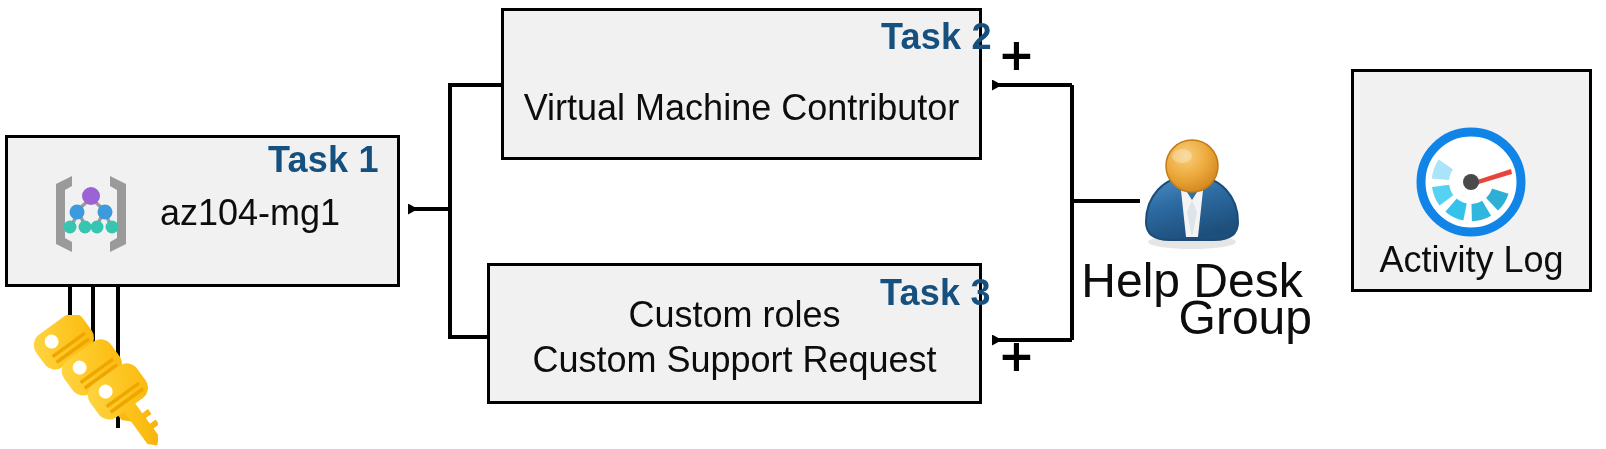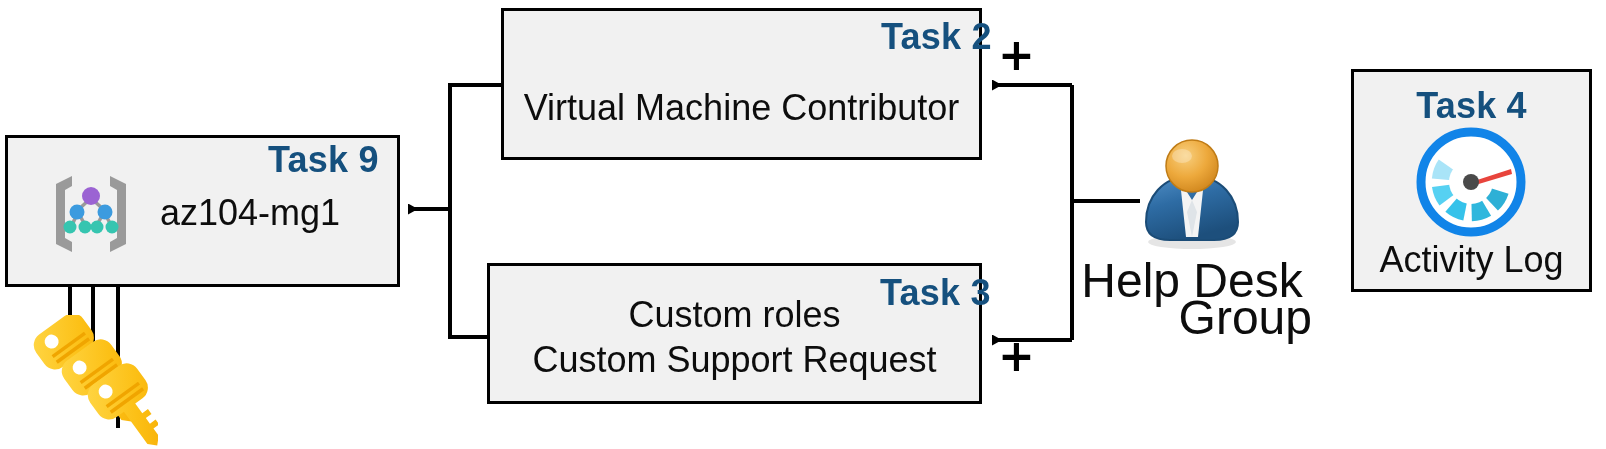--- a/index.html
+++ b/index.html
@@ -94,21 +94,21 @@
     </g>
 
     <g>
       <line x1="70" y1="358" x2="70" y2="250" stroke="#000000" stroke-width="4" marker-end="url(#arrowUp)"></line>
       <line x1="93" y1="393" x2="93" y2="250" stroke="#000000" stroke-width="4" marker-end="url(#arrowUp)"></line>
       <line x1="118" y1="428" x2="118" y2="258" stroke="#000000" stroke-width="4" marker-end="url(#arrowUp)"></line>
     </g>
   </svg>
 
   <div class="box" style="left:5px; top:135px; width:395px; height:152px;"></div>
-  <div class="task-label" style="left:268px; top:139px;">Task 9</div>
+  <div class="task-label" style="left:268px; top:139px;">Task 1</div>
   <div class="box-text" style="left:160px; top:190px; width:230px; text-align:left;">az104-mg1</div>
 
   <div class="icon-holder" style="left:48px; top:172px; width:86px; height:82px;">
     <svg viewBox="0 0 86 82" width="86" height="82" xmlns="http://www.w3.org/2000/svg">
 
       <path d="M24,4 L8,12 L8,72 L24,80 L24,70 L17,66 L17,18 L24,14 Z" fill="#9a9a9a"></path>
 
       <path d="M62,4 L78,12 L78,72 L62,80 L62,70 L69,66 L69,18 L62,14 Z" fill="#9a9a9a"></path>
 
       <g stroke="#9a9a9a" stroke-width="3.5" fill="none">
@@ -199,21 +199,20 @@
       <path d="M60,62 L55,74 L60,99 L65,74 Z" fill="#dfe4e8"></path>
 
       <circle cx="60" cy="28" r="26" fill="url(#headGrad)" stroke="#c07c16" stroke-width="1.5"></circle>
       <ellipse cx="50" cy="18" rx="10" ry="7" fill="#ffffff" opacity="0.28"></ellipse>
     </svg>
   </div>
   <div class="person-caption" style="left:1072px; top:252px; width:240px;">Help Desk</div>
   <div class="person-caption" style="left:1072px; top:289px; width:240px;text-align:right;">Group</div>
 
   <div class="box" style="left:1351px; top:69px; width:241px; height:223px;"></div>
-  <div class="task-label" style="left:1351px; top:85px; width:241px; text-align:center;">Task 4</div>
   <div class="icon-holder" style="left:1411px; top:127px; width:120px; height:110px;">
     <svg viewBox="0 0 120 110" width="120" height="110" xmlns="http://www.w3.org/2000/svg">
 
       <circle cx="60" cy="55" r="50" fill="#ffffff" stroke="#1184e8" stroke-width="9"></circle>
       <circle cx="60" cy="55" r="44" fill="#ffffff"></circle>
 
       <g transform="translate(60,55)">
         <path d="M0,0 L-38,10 A39.4,39.4 0 0 1 -38,-10 Z" fill="#a9e4f8" transform="rotate(20)"></path>
         <path d="M0,0 L-38,10 A39.4,39.4 0 0 1 -38,-10 Z" fill="#56d1f2" transform="rotate(-22)"></path>
         <path d="M0,0 L-38,10 A39.4,39.4 0 0 1 -38,-10 Z" fill="#35c2ea" transform="rotate(-64)"></path>

